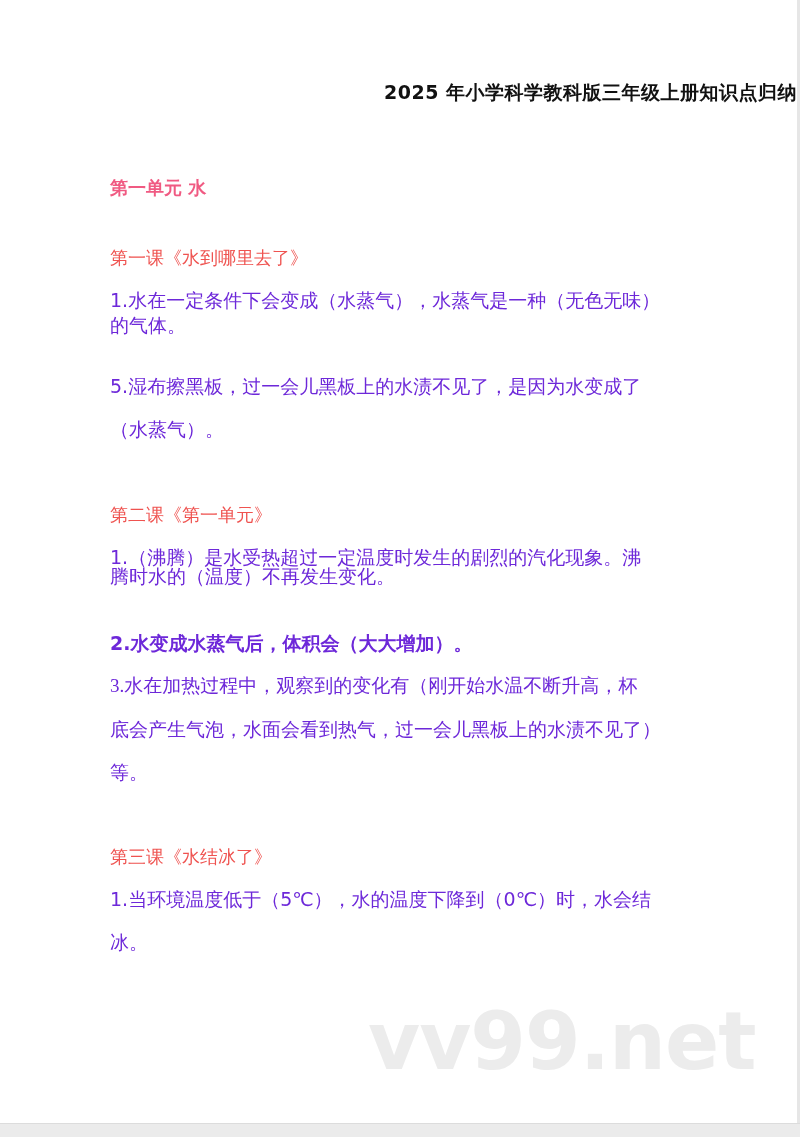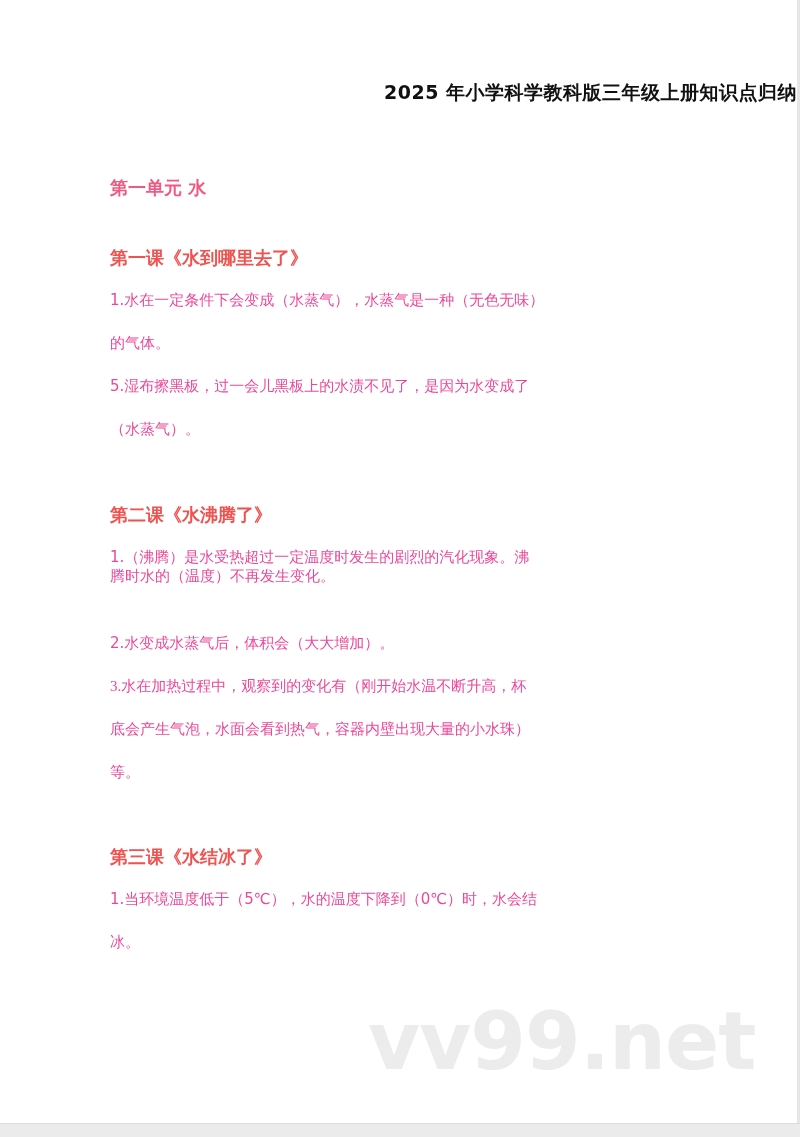--- a/index.html
+++ b/index.html
@@ -55,29 +55,29 @@
       left: 0;
       font-size: 18px;
       font-weight: bold;
       color: #f05a82;
       white-space: nowrap;
     }
     .lesson-heading {
       position: absolute;
       left: 0;
       font-size: 18px;
-      font-weight: bold;
+      font-weight: normal;
       color: #ef5350;
       white-space: nowrap;
     }
     .line {
       position: absolute;
       left: 0;
-      font-size: 15px;
-      color: #ec4899;
+      font-size: 19px;
+      color: #6d28d9;
       white-space: nowrap;
       line-height: 24px;
     }
     .watermark {
       position: absolute;
       left: 368px;
       top: 995px;
       font-size: 80px;
       font-weight: bold;
       color: #ececec;
@@ -93,32 +93,32 @@
 
   <div class="title">2025 年小学科学教科版三年级上册知识点归纳</div>
 
   <div class="content">
 
     <div class="unit-heading" style="top:176px;">第一单元 水</div>
 
     <div>
       <div class="lesson-heading" style="top:246px;">第一课《水到哪里去了》</div>
       <div class="line" style="top:288px;">1.水在一定条件下会变成（水蒸气），水蒸气是一种（无色无味）</div>
-      <div class="line" style="top:331px;">的气体。</div>
+      <div class="line" style="top:313px;">的气体。</div>
       <div class="line" style="top:374px;">5.湿布擦黑板，过一会儿黑板上的水渍不见了，是因为水变成了</div>
       <div class="line" style="top:417px;">（水蒸气）。</div>
     </div>
 
     <div>
-      <div class="lesson-heading" style="top:503px;">第二课《水沸腾了》</div>
+      <div class="lesson-heading" style="top:503px;">第二课《第一单元》</div>
       <div class="line" style="top:545px;">1.（沸腾）是水受热超过一定温度时发生的剧烈的汽化现象。沸</div>
       <div class="line" style="top:564px;">腾时水的（温度）不再发生变化。</div>
-      <div class="line" style="top:631px;">2.水变成水蒸气后，体积会（大大增加）。</div>
+      <div class="line" style="top:631px;font-weight:bold;">2.水变成水蒸气后，体积会（大大增加）。</div>
       <div class="line" style="top:674px;font-family:Liberation Serif, serif;">3.水在加热过程中，观察到的变化有（刚开始水温不断升高，杯</div>
-      <div class="line" style="top:717px;">底会产生气泡，水面会看到热气，容器内壁出现大量的小水珠）</div>
+      <div class="line" style="top:717px;">底会产生气泡，水面会看到热气，过一会儿黑板上的水渍不见了）</div>
       <div class="line" style="top:760px;">等。</div>
     </div>
 
     <div>
       <div class="lesson-heading" style="top:845px;">第三课《水结冰了》</div>
       <div class="line" style="top:887px;">1.当环境温度低于（5℃），水的温度下降到（0℃）时，水会结</div>
       <div class="line" style="top:930px;">冰。</div>
     </div>
 
   </div>

